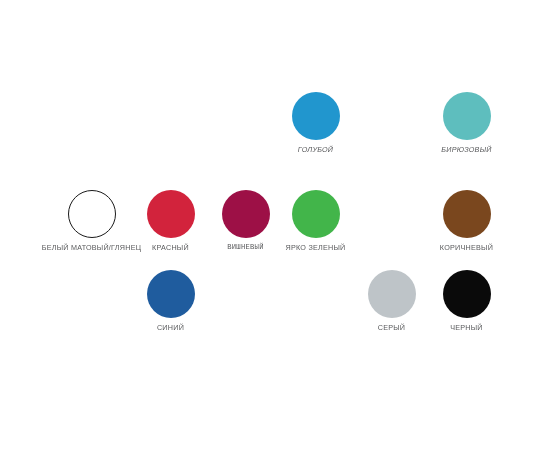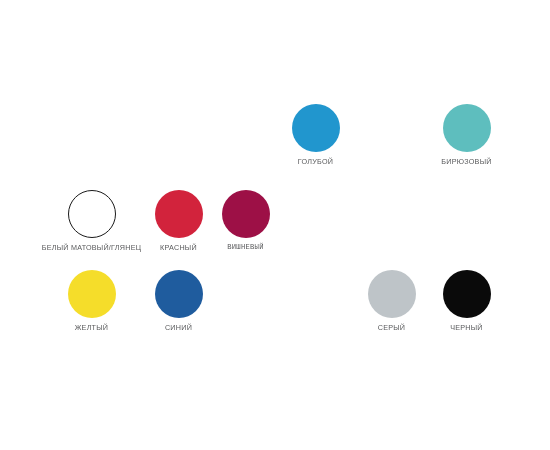--- a/index.html
+++ b/index.html
@@ -27,33 +27,33 @@
     top: 0;
     width: 550px;
     height: 450px;
   }
   .swatch-row {
     position: absolute;
     left: 0;
     width: 550px;
     height: 80px;
   }
-  .swatch-row.row-1 { top: 104px; }
+  .swatch-row.row-1 { top: 92px; font-style: italic; }
   .swatch-row.row-2 { top: 190px; }
   .swatch-row.row-3 { top: 270px; }
 
   .swatch-cell {
     position: absolute;
     top: 0;
     width: 77px;
     height: 80px;
     text-align: center;
   }
   .swatch-cell.col-1 { left: 53px; }
-  .swatch-cell.col-2 { left: 140px; }
+  .swatch-cell.col-2 { left: 132px; }
   .swatch-cell.col-3 { left: 207px; font-family: Liberation Mono, monospace; }
   .swatch-cell.col-4 { left: 277px; }
   .swatch-cell.col-5 { left: 353px; }
   .swatch-cell.col-6 { left: 428px; }
 
   .swatch-dot {
     width: 48px;
     height: 48px;
     border-radius: 50%;
     margin: 0 auto;
@@ -102,26 +102,30 @@
           <span class="swatch-label wrap">БЕЛЫЙ МАТОВЫЙ/ГЛЯНЕЦ</span>
         </div>
         <div class="swatch-cell col-2">
           <span class="swatch-dot" title="КРАСНЫЙ" style="background: rgb(210, 35, 60);"></span>
           <span class="swatch-label">КРАСНЫЙ</span>
         </div>
         <div class="swatch-cell col-3">
           <span class="swatch-dot" title="ВИШНЕВЫЙ" style="background: rgb(157, 16, 70);"></span>
           <span class="swatch-label">ВИШНЕВЫЙ</span>
         </div>
+        <div class="swatch-cell col-4">
+          <span class="swatch-dot" title="ЯРКО ЗЕЛЕНЫЙ" style="background: rgb(66, 181, 74);"></span>
+          <span class="swatch-label">ЯРКО ЗЕЛЕНЫЙ</span>
+        </div>
+        <div class="swatch-cell col-6">
+          <span class="swatch-dot" title="КОРИЧНЕВЫЙ" style="background: rgb(122, 71, 30);"></span>
+          <span class="swatch-label">КОРИЧНЕВЫЙ</span>
+        </div>
       </div>
       <div class="swatch-row row-3">
-        <div class="swatch-cell col-1">
-          <span class="swatch-dot" title="ЖЕЛТЫЙ" style="background: rgb(245, 221, 42);"></span>
-          <span class="swatch-label">ЖЕЛТЫЙ</span>
-        </div>
         <div class="swatch-cell col-2">
           <span class="swatch-dot" title="СИНИЙ" style="background: rgb(31, 92, 158);"></span>
           <span class="swatch-label">СИНИЙ</span>
         </div>
         <div class="swatch-cell col-5">
           <span class="swatch-dot" title="СЕРЫЙ" style="background: rgb(190, 196, 200);"></span>
           <span class="swatch-label">СЕРЫЙ</span>
         </div>
         <div class="swatch-cell col-6">
           <span class="swatch-dot" title="ЧЕРНЫЙ" style="background: rgb(10, 10, 10);"></span>

